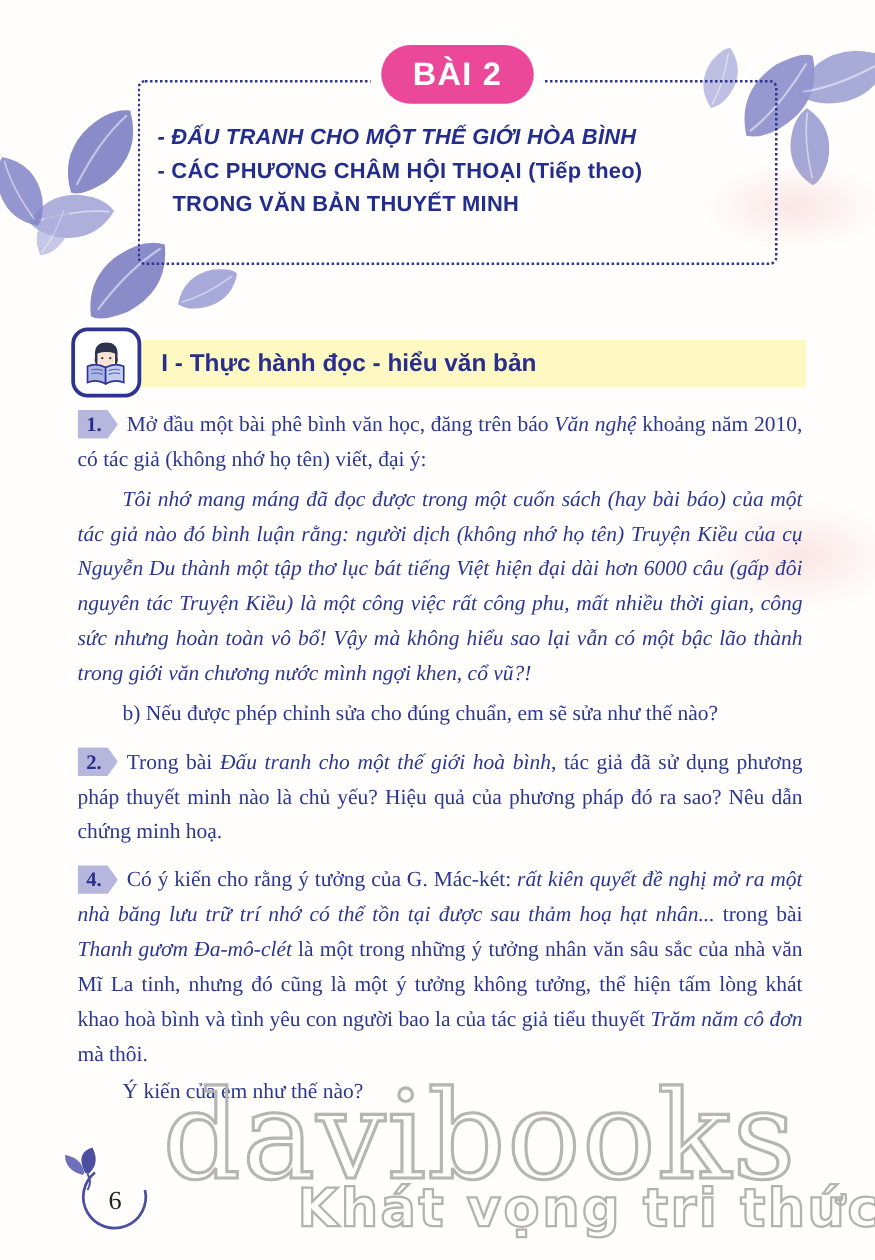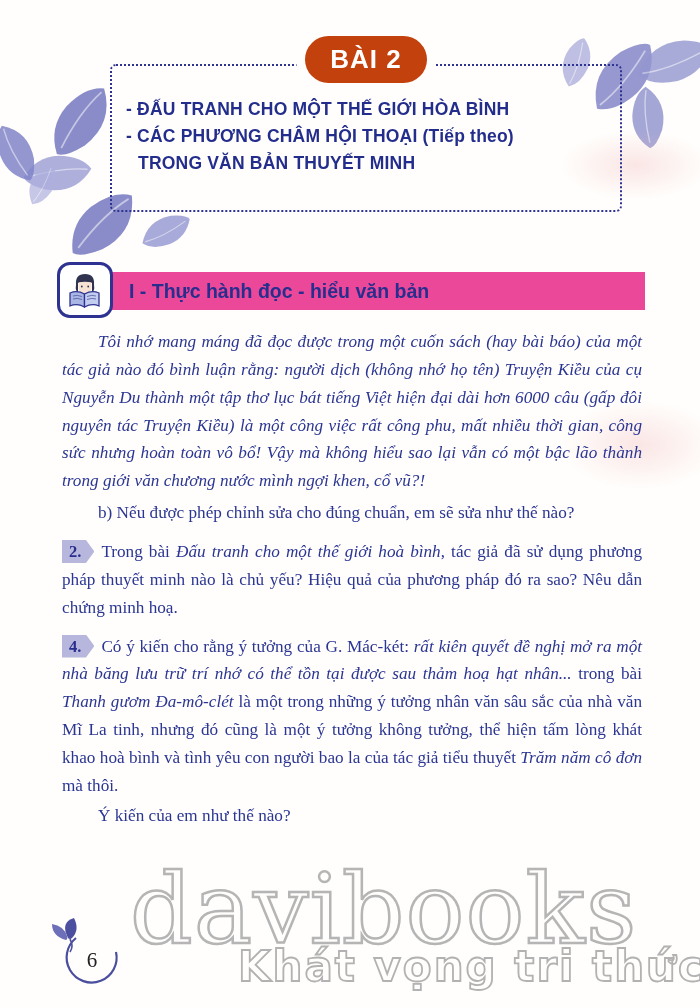--- a/index.html
+++ b/index.html
@@ -16,37 +16,37 @@
   .smudge { position:absolute; border-radius:50%; pointer-events:none;
     background:radial-gradient(ellipse at center, rgba(240,185,185,.35), rgba(240,185,185,0) 70%); }
   
   .title-box {
     position:absolute; left:110px; top:64px; width:512px; height:148px;
     border:2.5px dotted #2e3391; border-radius:6px; background:transparent;
   }
   .lesson-badge {
     position:absolute; left:50%; top:-30px; transform:translateX(-50%);
     min-width:122px; height:47px; padding:0 20px;
-    background:#c2410c; border-radius:24px;
+    background:#ec4899; border-radius:24px;
     display:flex; align-items:center; justify-content:center;
     color:#ffffff; font-family:"Liberation Sans", sans-serif;
     font-weight:bold; font-size:26px; letter-spacing:1px;
     box-shadow:0 0 0 9px #fffefc;
   }
   .title-lines {
     padding:30px 10px 0 14px;
     font-family:"Liberation Sans", sans-serif; font-weight:bold;
     font-size:17.5px; line-height:27px; color:#232d8c; letter-spacing:.2px;
   }
   .title-line.indent { padding-left:12px; }
-  .title-line .it { }
+  .title-line .it { font-style:italic; }
   
   .section-bar {
     position:absolute; left:85px; top:272px; width:560px; height:38px;
-    background:#ec4899;
+    background:#fef9c3;
     display:flex; align-items:center;
     font-family:"Liberation Sans", sans-serif; font-weight:bold;
     font-size:19.5px; color:#272e8d; padding-left:44px;
   }
   .section-icon {
     position:absolute; left:57px; top:262px; width:56px; height:56px;
     background:#ffffff; border:3px solid #2e3391; border-radius:13px;
     display:flex; align-items:center; justify-content:center;
   }
   
@@ -178,20 +178,21 @@
 
       <path d="M6 24 Q13 21 20.5 25 L20.5 38 Q13 34 6 37 Z" fill="#aab6e4" stroke="#2e3391" stroke-width="1.3"></path>
       <path d="M35 24 Q28 21 20.5 25 L20.5 38 Q28 34 35 37 Z" fill="#c3cdef" stroke="#2e3391" stroke-width="1.3"></path>
       <path d="M9 27 Q13 25.5 18 27.5 M9 30 Q13 28.5 18 30.5 M23 27.5 Q28 25.5 32 27 M23 30.5 Q28 28.5 32 30" stroke="#5a63a8" stroke-width="0.9" fill="none"></path>
     </svg>
   </div>
 
   <div class="content">
 
     <section class="q">
+      <div class="para"><span class="qnum">1.</span><span><span>Mở đầu một bài phê bình văn học, đăng trên báo </span><span class="it">Văn nghệ</span><span> khoảng năm 2010, có tác giả (không nhớ họ tên) viết, đại ý:</span></span></div>
       <div>
           <div class="para quote"><span class="it">Tôi nhớ mang máng đã đọc được trong một cuốn sách (hay bài báo) của một tác giả nào đó bình luận rằng: người dịch (không nhớ họ tên) </span><span>Truyện Kiều</span><span class="it"> của cụ Nguyễn Du thành một tập thơ lục bát tiếng Việt hiện đại dài hơn 6000 câu (gấp đôi nguyên tác </span><span>Truyện Kiều</span><span class="it">) là một công việc rất công phu, mất nhiều thời gian, công sức nhưng hoàn toàn vô bổ! Vậy mà không hiểu sao lại vẫn có một bậc lão thành trong giới văn chương nước mình ngợi khen, cổ vũ?!</span></div>
           <div class="para sub"><span>b) Nếu được phép chỉnh sửa cho đúng chuẩn, em sẽ sửa như thế nào?</span></div>
         </div>
     </section>
 
     <section class="q">
       <div class="para"><span class="qnum">2.</span><span><span>Trong bài </span><span class="it">Đấu tranh cho một thế giới hoà bình</span><span>, tác giả đã sử dụng phương pháp thuyết minh nào là chủ yếu? Hiệu quả của phương pháp đó ra sao? Nêu dẫn chứng minh hoạ.</span></span></div>
       <div></div>
     </section>

